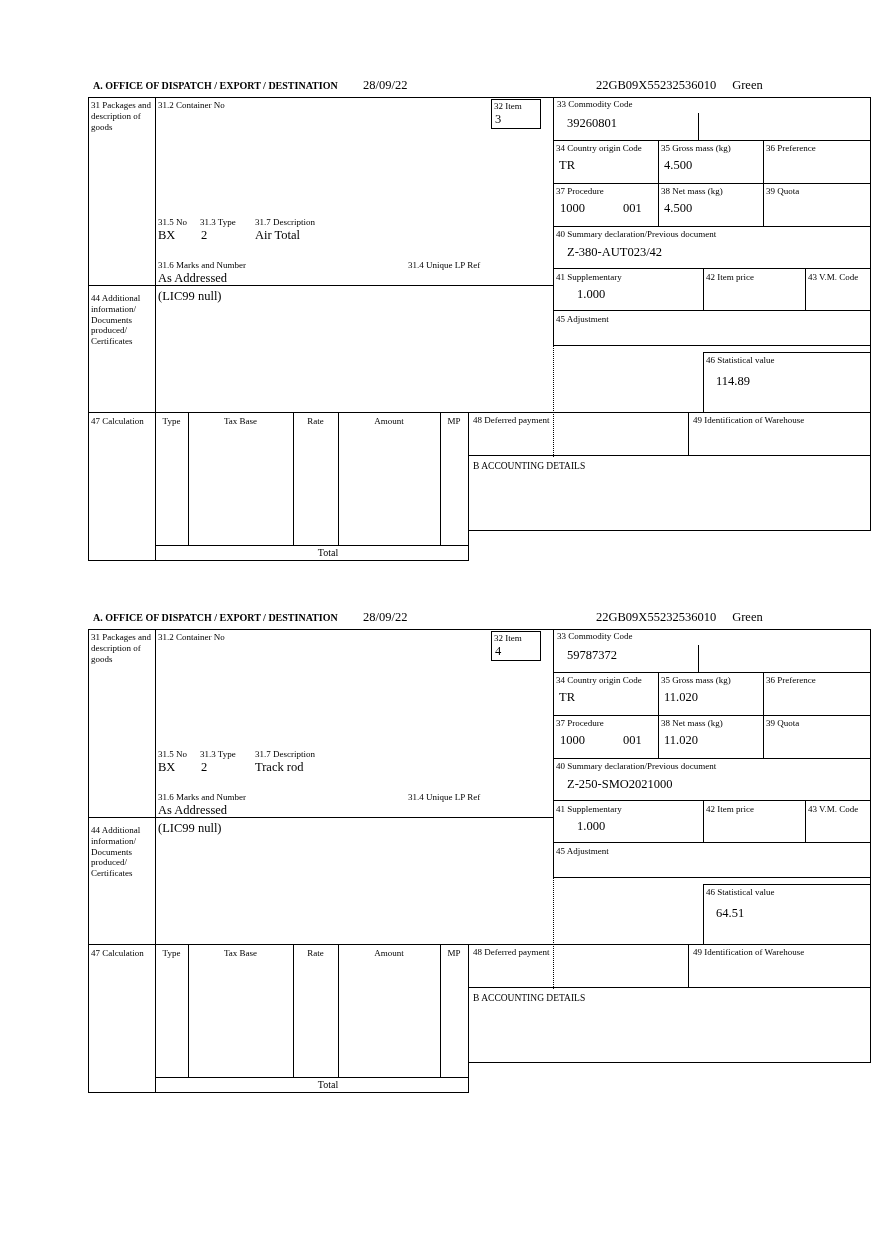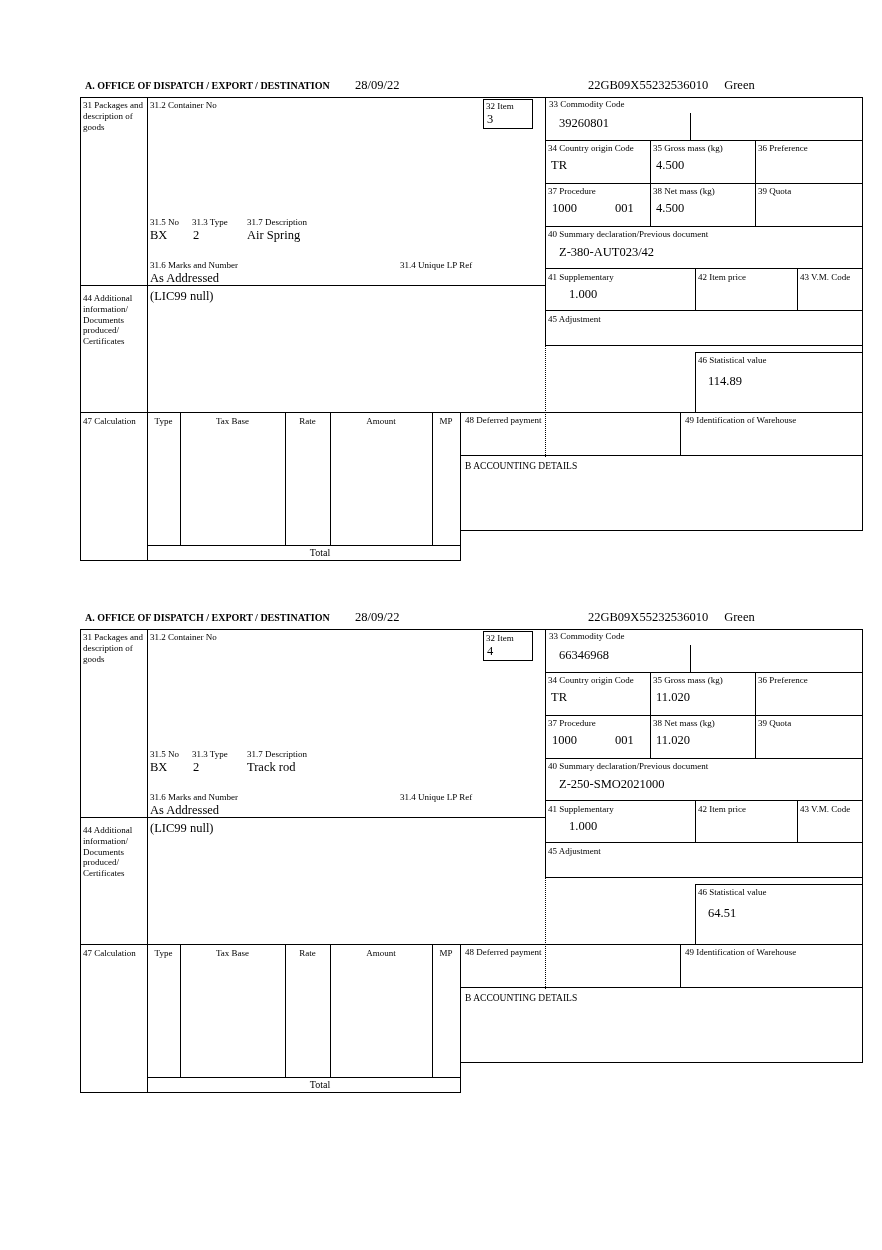--- a/index.html
+++ b/index.html
@@ -6,21 +6,21 @@
   html, body { margin: 0; padding: 0; background: #ffffff; }
   #page {
     position: relative;
     width: 882px;
     height: 1250px;
     background: #ffffff;
     color: #000;
     font-family: "Liberation Serif", "DejaVu Serif", serif;
     overflow: hidden;
   }
-  .block { position: absolute; left: 80px; width: 783px; height: 464px; }
+  .block { position: absolute; left: 88px; width: 783px; height: 464px; }
   .block-0 { top: 97px; }
   .block-1 { top: 629px; }
 
   .h { position: absolute; height: 1px; background: #000; }
   .v { position: absolute; width: 1px; background: #000; }
   .v.dot { background: none; border-left: 1px dotted #000; }
 
   .lbl { position: absolute; font-size: 9px; line-height: 1.2; white-space: nowrap; }
   .lblw { white-space: normal; }
   .val { position: absolute; font-size: 12.5px; line-height: 1.15; white-space: nowrap; }
@@ -83,21 +83,21 @@
   <div class="lbl lblw" style="left:3px;top:3px;width:62px">31 Packages and description of goods</div>
   <div class="lbl lblw" style="left:3px;top:196px;width:62px">44 Additional information/ Documents produced/ Certificates</div>
   <div class="lbl lblw" style="left:3px;top:319px;width:62px">47 Calculation</div>
 
   <div class="lbl" style="left:70px;top:3px">31.2 Container No</div>
   <div class="lbl" style="left:70px;top:120px">31.5 No</div>
   <div class="lbl" style="left:112px;top:120px">31.3 Type</div>
   <div class="lbl" style="left:167px;top:120px">31.7 Description</div>
   <div class="val" style="left:70px;top:131px">BX</div>
   <div class="val" style="left:113px;top:131px">2</div>
-  <div class="val" style="left:167px;top:131px">Air Spring</div>
+  <div class="val" style="left:167px;top:131px">Air Total</div>
   <div class="lbl" style="left:70px;top:163px">31.6 Marks and Number</div>
   <div class="lbl" style="left:320px;top:163px">31.4 Unique LP Ref</div>
   <div class="val" style="left:70px;top:174px">As Addressed</div>
   <div class="val" style="left:70px;top:192px">(LIC99 null)</div>
 
   <div class="lbl" style="left:469px;top:2px">33 Commodity Code</div>
   <div class="val" style="left:479px;top:19px">39260801</div>
 
   <div class="lbl" style="left:468px;top:46px">34 Country origin Code</div>
   <div class="val" style="left:471px;top:61px">TR</div>
@@ -192,21 +192,21 @@
   <div class="lbl" style="left:167px;top:120px">31.7 Description</div>
   <div class="val" style="left:70px;top:131px">BX</div>
   <div class="val" style="left:113px;top:131px">2</div>
   <div class="val" style="left:167px;top:131px">Track rod</div>
   <div class="lbl" style="left:70px;top:163px">31.6 Marks and Number</div>
   <div class="lbl" style="left:320px;top:163px">31.4 Unique LP Ref</div>
   <div class="val" style="left:70px;top:174px">As Addressed</div>
   <div class="val" style="left:70px;top:192px">(LIC99 null)</div>
 
   <div class="lbl" style="left:469px;top:2px">33 Commodity Code</div>
-  <div class="val" style="left:479px;top:19px">66346968</div>
+  <div class="val" style="left:479px;top:19px">59787372</div>
 
   <div class="lbl" style="left:468px;top:46px">34 Country origin Code</div>
   <div class="val" style="left:471px;top:61px">TR</div>
   <div class="lbl" style="left:573px;top:46px">35 Gross mass (kg)</div>
   <div class="val" style="left:576px;top:61px">11.020</div>
   <div class="lbl" style="left:678px;top:46px">36 Preference</div>
 
   <div class="lbl" style="left:468px;top:89px">37 Procedure</div>
   <div class="val" style="left:472px;top:104px">1000</div>
   <div class="val" style="left:535px;top:104px">001</div>

